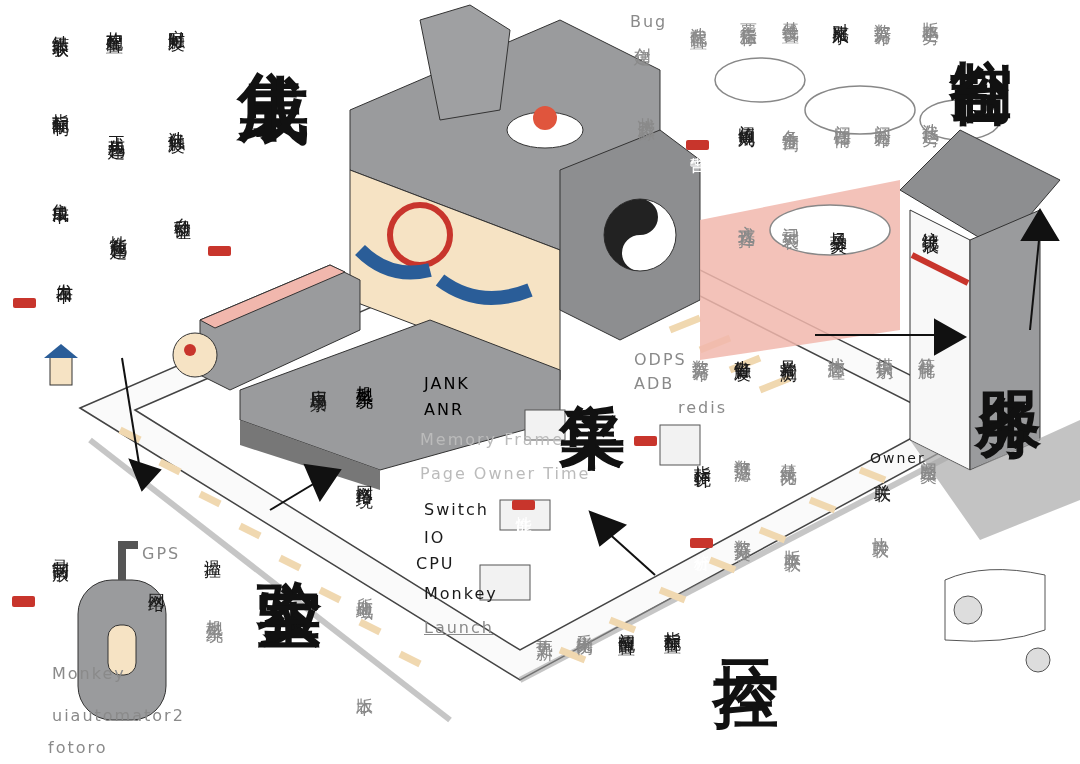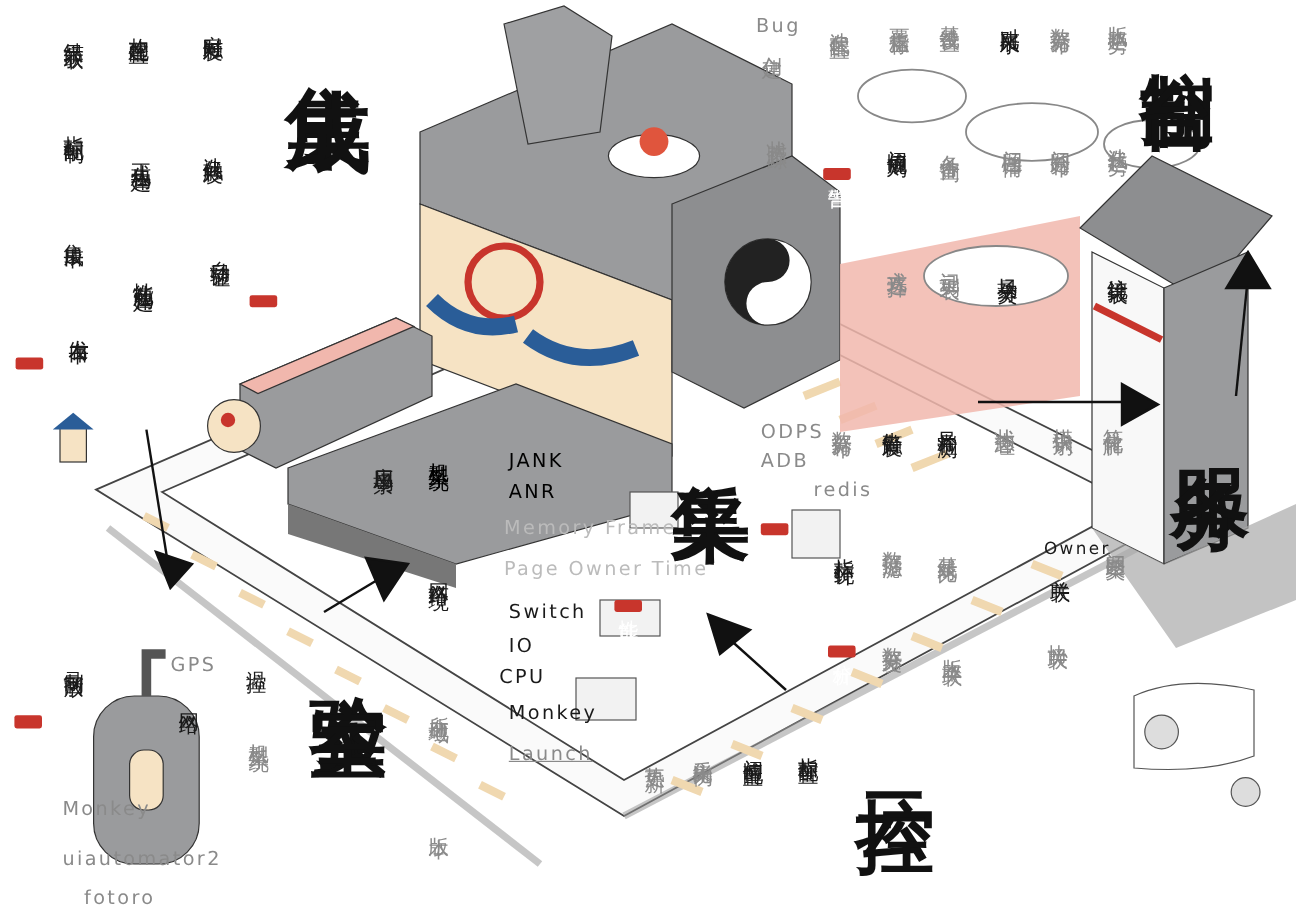--- a/index.html
+++ b/index.html
@@ -151,21 +151,21 @@
 <div class="abs gry en" style="left:142px;top:544px;">GPS</div>
 <div class="abs blk vt" style="left:148px;top:580px;">网络</div>
 <div class="abs blk vt" style="left:204px;top:546px;">温控</div>
 <div class="abs gry vt" style="left:206px;top:606px;">机型系统</div>
 <div class="abs blk vt" style="left:310px;top:376px;">应用场景</div>
 <div class="abs blk vt" style="left:356px;top:472px;">网络环境</div>
 <div class="abs gry vt" style="left:356px;top:584px;">所在地域</div>
 <div class="abs gry vt" style="left:356px;top:684px;">版本</div>
 <div class="abs gry en" style="left:52px;top:664px;">Monkey</div>
 <div class="abs gry en" style="left:52px;top:706px;">uiautomator2</div>
-<div class="abs gry en" style="left:70px;top:738px;text-align:right;">fotoro</div>
+<div class="abs gry en" style="left:48px;top:738px;text-align:right;">fotoro</div>
 <div class="abs wht vt" style="left:356px;top:372px;">机型系统</div>
 
 <div class="abs big vt" style="left:560px;top:350px;font-size:66px;">采集</div>
 <div class="abs wht en" style="left:424px;top:374px;font-size:16px;">JANK</div>
 <div class="abs wht en" style="left:424px;top:400px;font-size:16px;">ANR</div>
 <div class="abs gry en" style="left:420px;top:430px;color:#bbb;">Memory Frame</div>
 <div class="abs gry en" style="left:420px;top:464px;color:#bbb;">Page Owner Time</div>
 <div class="abs blk en" style="left:424px;top:500px;">Switch</div>
 <div class="abs blk en" style="left:424px;top:528px;">IO</div>
 <div class="abs blk en" style="left:416px;top:554px;">CPU</div>

